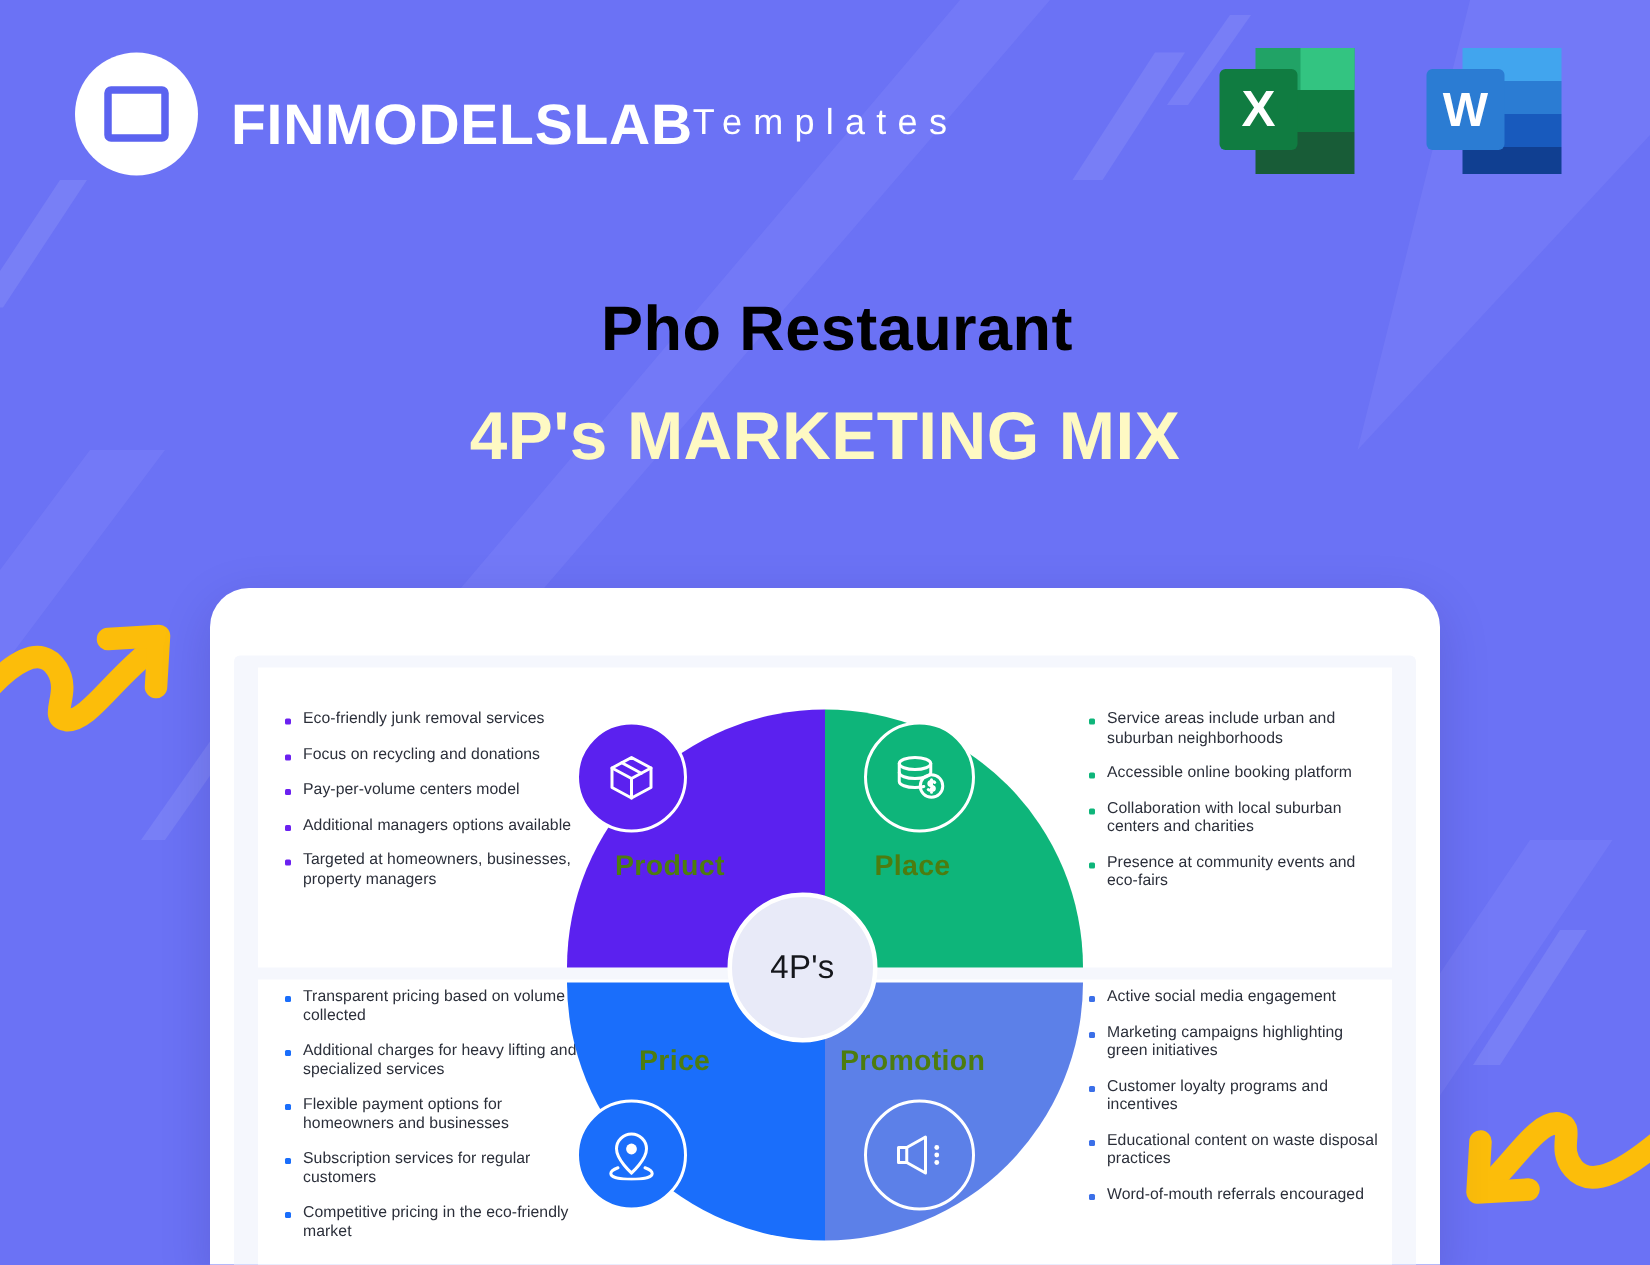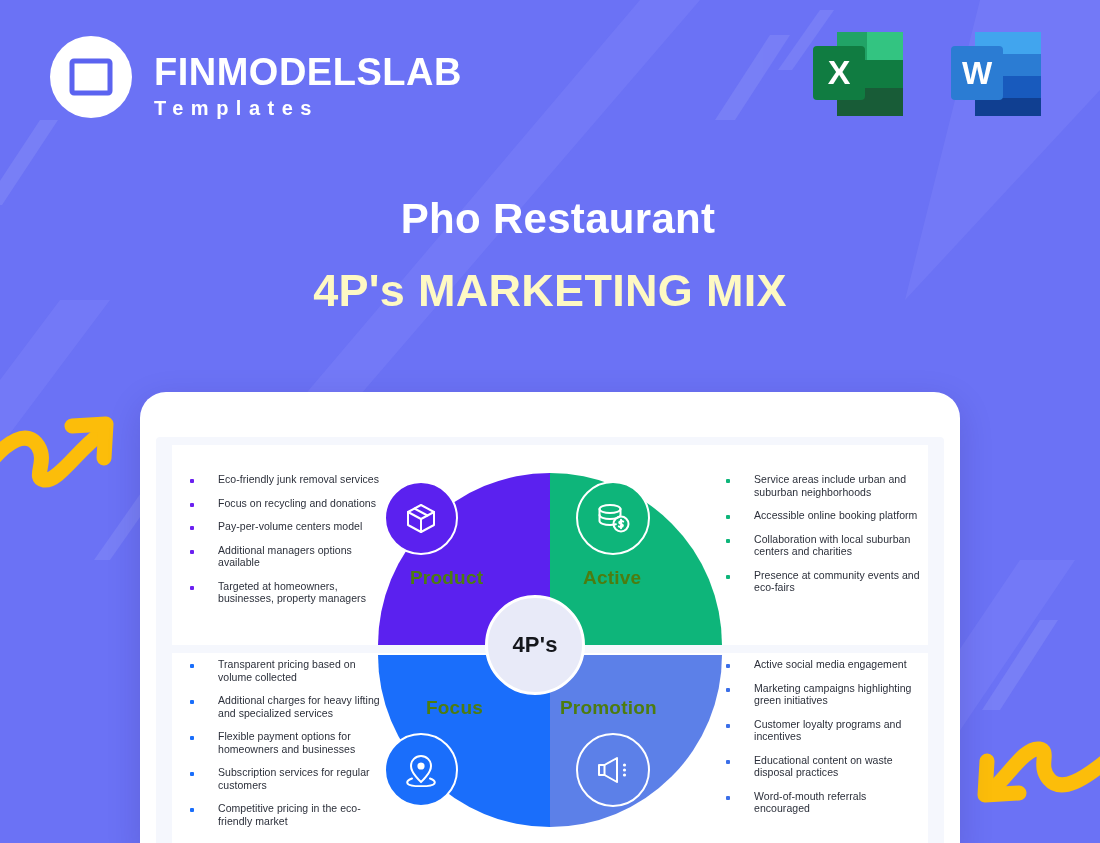--- a/index.html
+++ b/index.html
@@ -16,37 +16,37 @@
   .bg-texture svg { position:absolute; inset:0; width:1100px; height:843px; }
 
   
   .header { position:absolute; top:0; left:0; width:1100px; height:150px; }
 
   .brand { position:absolute; left:50px; top:35px; display:flex; align-items:center; gap:22px; }
   .brand-mark {
     width:82px; height:82px; border-radius:50%;
     background:#ffffff; display:flex; align-items:center; justify-content:center;
   }
-  .brand-text { display:flex; flex-direction:column; justify-content:center;margin-top:18px; }
+  .brand-text { display:flex; justify-content:center;margin-top:18px; }
   .brand-name {
     font-size:38px; font-weight:bold; color:#ffffff;
     letter-spacing:0.5px; line-height:1.05;
   }
   .brand-sub {
-    font-size:20px; color:#ffffff; letter-spacing:7.5px;
-    font-weight:700; margin-top:4px; line-height:1.1;
+    font-size:24px; color:#ffffff; letter-spacing:7.5px;
+    font-weight:400; margin-top:4px; line-height:1.1;
   }
 
   .office-icons { position:absolute; right:55px; top:28px; display:flex; gap:40px; }
   .office-icon { width:98px; height:94px; position:relative; }
 
   
   .titles { position:absolute; top:195px; left:0; width:1100px; text-align:center; }
   .title-line1 {
-    font-size:42px; font-weight:bold; color:#ffffff; letter-spacing:0.3px;
+    font-size:42px; font-weight:bold; color:#000000; letter-spacing:0.3px;
     line-height:1.15;
     margin-left:16px;
   }
   .title-line2 {
     font-size:45px; font-weight:bold; color:#fef9c3; letter-spacing:0.3px;
     margin-top:22px; line-height:1.15;
   }
 
   
   .arrow { position:absolute; pointer-events:none; }
@@ -79,21 +79,21 @@
     background:#f5f7fd;
   }
 
   
   .bullets { position:absolute; width:196px; }
   .bl-tl { left:18px;  top:28px; }
   .bl-tr { left:554px; top:28px; }
   .bl-bl { left:18px;  top:213px; }
   .bl-br { left:554px; top:213px; }
 
-  .bullet { display:flex; gap:24px; margin-bottom:11px; align-items:flex-start; }
+  .bullet { display:flex; gap:8px; margin-bottom:11px; align-items:flex-start; }
   .bullet:last-child { margin-bottom:0; }
   .dot {
     width:4px; height:4px; border-radius:1px; flex:0 0 4px;
     margin-top:6px;
   }
   .dot.purple { background:#6b21f0; }
   .dot.green  { background:#0eb57a; }
   .dot.blue   { background:#1a6efb; }
   .dot.lblue  { background:#3b6fe8; }
   .btext {
@@ -116,21 +116,21 @@
   .lbl-price     { left:219px; top:112px; }
   .lbl-place     { left:62px;  top:242px; }
   .lbl-promotion { left:196px; top:242px; }
 
   .center-circle {
     position:absolute; left:121px; top:140px;
     width:100px; height:100px; border-radius:50%;
     background:#e8eaf8; border:3px solid #ffffff;
     display:flex; align-items:center; justify-content:center;
   }
-  .center-text { font-size:22px; font-weight:bold; color:#15171c; letter-spacing:0.2px; }
+  .center-text { font-size:22px; font-weight:normal; color:#15171c; letter-spacing:0.2px; }
 
   .icon-badge {
     position:absolute; width:74px; height:74px; border-radius:50%;
     border:2px solid #ffffff; display:flex; align-items:center; justify-content:center;
   }
   .ic-product   { left:20px;  top:26px;  background:#5b21ef; }
   .ic-price     { left:212px; top:26px;  background:#0eb57a; }
   .ic-place     { left:20px;  top:278px; background:#1a6efb; }
   .ic-promotion { left:212px; top:278px; background:#5c80e8; }
 </style>
@@ -312,22 +312,22 @@
       <div class="donut">
         <svg width="372" height="382" viewBox="0 0 372 382">
 
           <path d="M171 190 L171 18 A172 172 0 0 0 -1 190 Z" transform="translate(15,0)" fill="#5b21ef"></path>
           <path d="M186 190 L186 18 A172 172 0 0 1 358 190 Z" fill="#0eb57a"></path>
           <path d="M171 200 L171 372 A172 172 0 0 1 -1 200 Z" transform="translate(15,0)" fill="#1a6efb"></path>
           <path d="M186 200 L186 372 A172 172 0 0 0 358 200 Z" fill="#5c80e8"></path>
         </svg>
 
         <div class="q-label lbl-product">Product</div>
-        <div class="q-label lbl-price">Active</div>
-        <div class="q-label lbl-place">Focus</div>
+        <div class="q-label lbl-price">Place</div>
+        <div class="q-label lbl-place">Price</div>
         <div class="q-label lbl-promotion">Promotion</div>
 
         <div class="icon-badge ic-product">
           <svg width="34" height="34" viewBox="0 0 34 34" fill="none" stroke="#ffffff" stroke-width="2" stroke-linejoin="round" stroke-linecap="round">
             <path d="M17 4 L30 11 L30 24 L17 31 L4 24 L4 11 Z"></path>
             <path d="M4 11 L17 18 L30 11"></path>
             <path d="M17 18 L17 31"></path>
             <path d="M10.5 7.5 L23.5 14.5"></path>
           </svg>
         </div>

